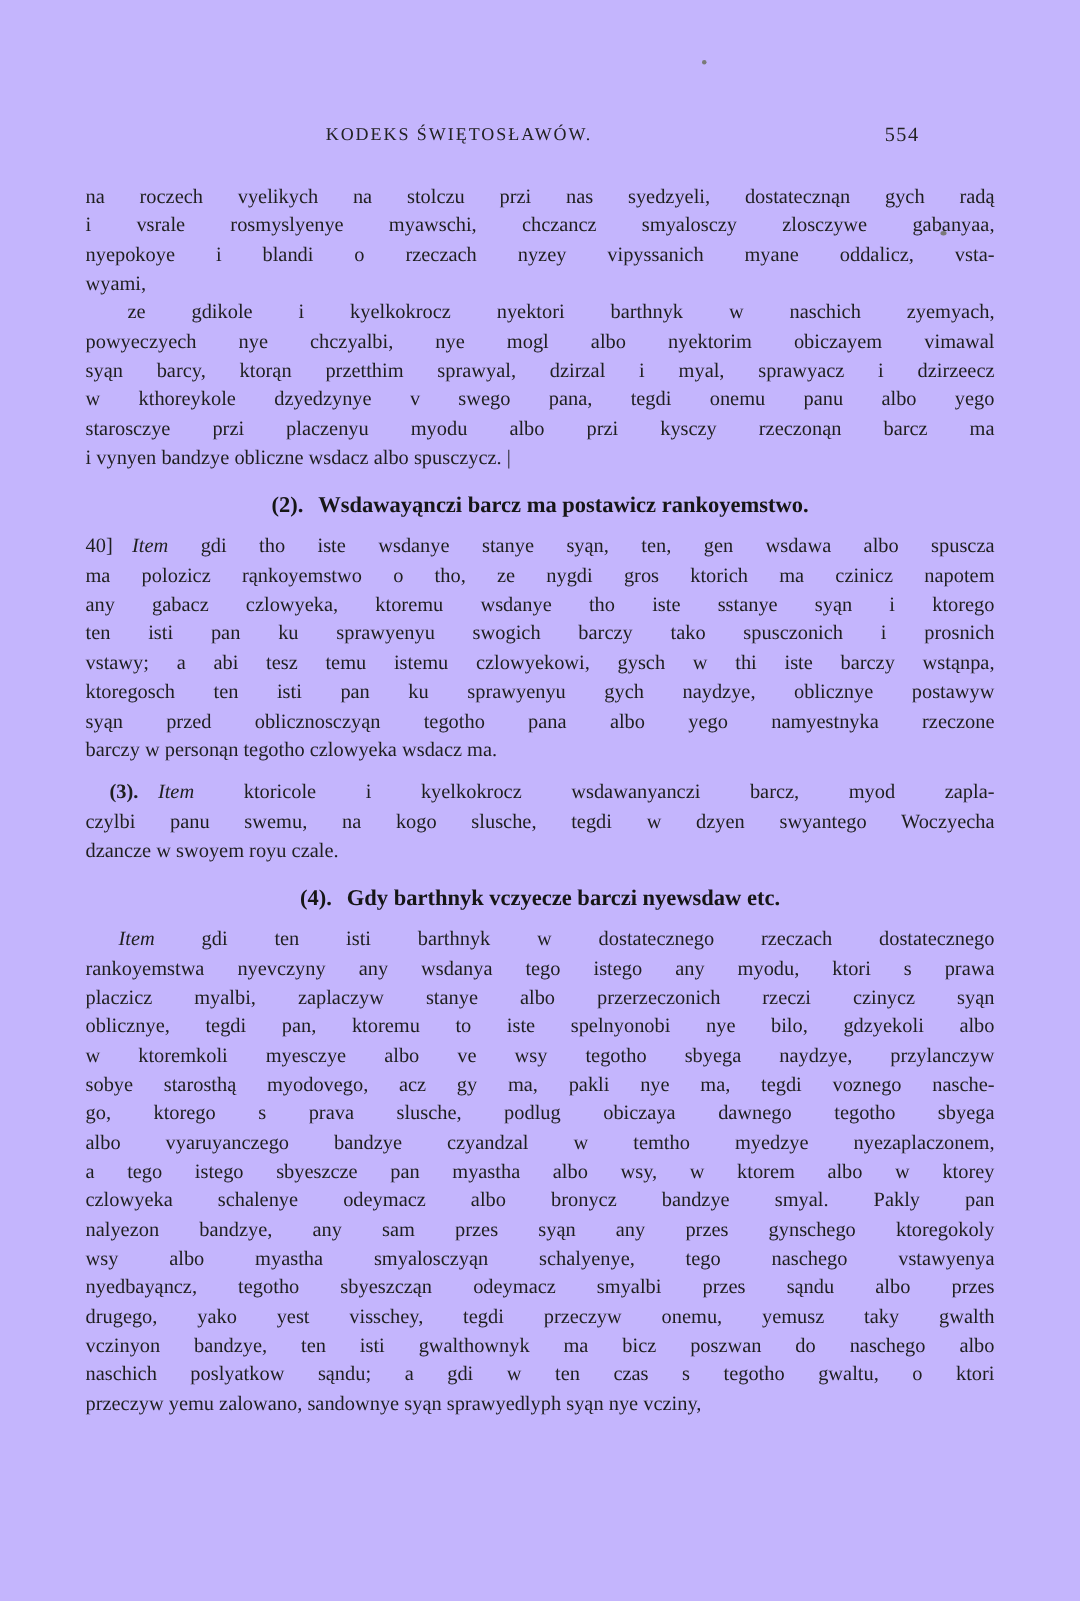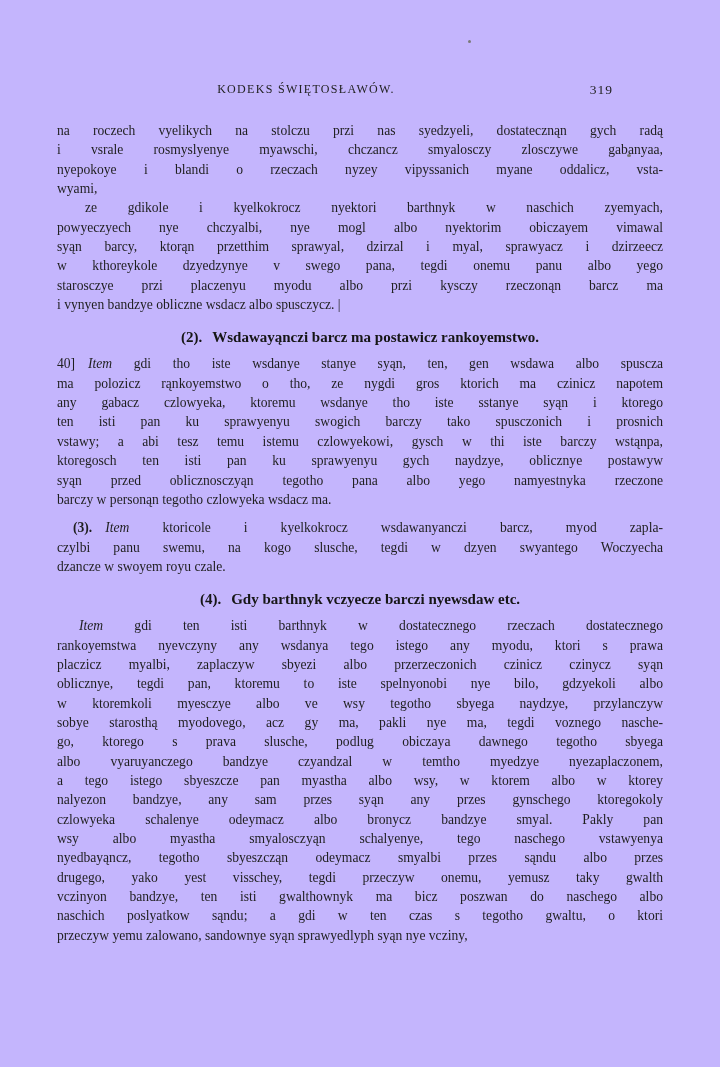--- a/index.html
+++ b/index.html
@@ -96,21 +96,21 @@
   .speck-2 { left: 627px; top: 154px; width: 4px; height: 3px; }
 </style>
 </head>
 <body>
 
 <div class="page">
   <div class="content">
 
     <header class="pagehead">
       <span class="running-title">KODEKS ŚWIĘTOSŁAWÓW.</span>
-      <span class="page-number">319</span>
+      <span class="page-number">554</span>
     </header>
 
     <main class="bodytext">
 
       <section class="para para1">
         <div class="line-group">
             <div class="tline">na roczech vyelikych na stolczu przi nas syedzyeli, dostatecznąn gych radą</div>
             <div class="tline">i vsrale rosmyslyenye myawschi, chczancz smyalosczy zlosczywe gabanyaa,</div>
             <div class="tline">nyepokoye i blandi o rzeczach nyzey vipyssanich myane oddalicz, vsta-</div>
             <div class="tline">wyami,</div>
@@ -154,29 +154,29 @@
       </section>
 
       <h2 class="subhead">
         <span class="head-num">(4).</span><span>Gdy barthnyk vczyecze barczi nyewsdaw etc.</span>
       </h2>
 
       <section class="para para5">
         <div class="first-line ind-item"><span class="lead-italic">Item</span> <span>gdi ten isti barthnyk w dostatecznego rzeczach dostatecznego</span></div>
         <div class="line-group">
             <div class="tline">rankoyemstwa nyevczyny any wsdanya tego istego any myodu, ktori s prawa</div>
-            <div class="tline">placzicz myalbi, zaplaczyw sbyezi albo przerzeczonich czinicz czinycz syąn</div>
+            <div class="tline">placzicz myalbi, zaplaczyw stanye albo przerzeczonich rzeczi czinycz syąn</div>
             <div class="tline">oblicznye, tegdi pan, ktoremu to iste spelnyonobi nye bilo, gdzyekoli albo</div>
             <div class="tline">w ktoremkoli myesczye albo ve wsy tegotho sbyega naydzye, przylanczyw</div>
             <div class="tline">sobye starosthą myodovego, acz gy ma, pakli nye ma, tegdi voznego nasche-</div>
             <div class="tline">go, ktorego s prava slusche, podlug obiczaya dawnego tegotho sbyega</div>
             <div class="tline">albo vyaruyanczego bandzye czyandzal w temtho myedzye nyezaplaczonem,</div>
             <div class="tline">a tego istego sbyeszcze pan myastha albo wsy, w ktorem albo w ktorey</div>
+            <div class="tline">czlowyeka schalenye odeymacz albo bronycz bandzye smyal. Pakly pan</div>
             <div class="tline">nalyezon bandzye, any sam przes syąn any przes gynschego ktoregokoly</div>
-            <div class="tline">czlowyeka schalenye odeymacz albo bronycz bandzye smyal. Pakly pan</div>
             <div class="tline">wsy albo myastha smyalosczyąn schalyenye, tego naschego vstawyenya</div>
             <div class="tline">nyedbayąncz, tegotho sbyeszcząn odeymacz smyalbi przes sąndu albo przes</div>
             <div class="tline">drugego, yako yest visschey, tegdi przeczyw onemu, yemusz taky gwalth</div>
             <div class="tline">vczinyon bandzye, ten isti gwalthownyk ma bicz poszwan do naschego albo</div>
             <div class="tline">naschich poslyatkow sąndu; a gdi w ten czas s tegotho gwaltu, o ktori</div>
             <div class="tline">przeczyw yemu zalowano, sandownye syąn sprawyedlyph syąn nye vcziny,</div>
           </div>
       </section>
 
     </main>

